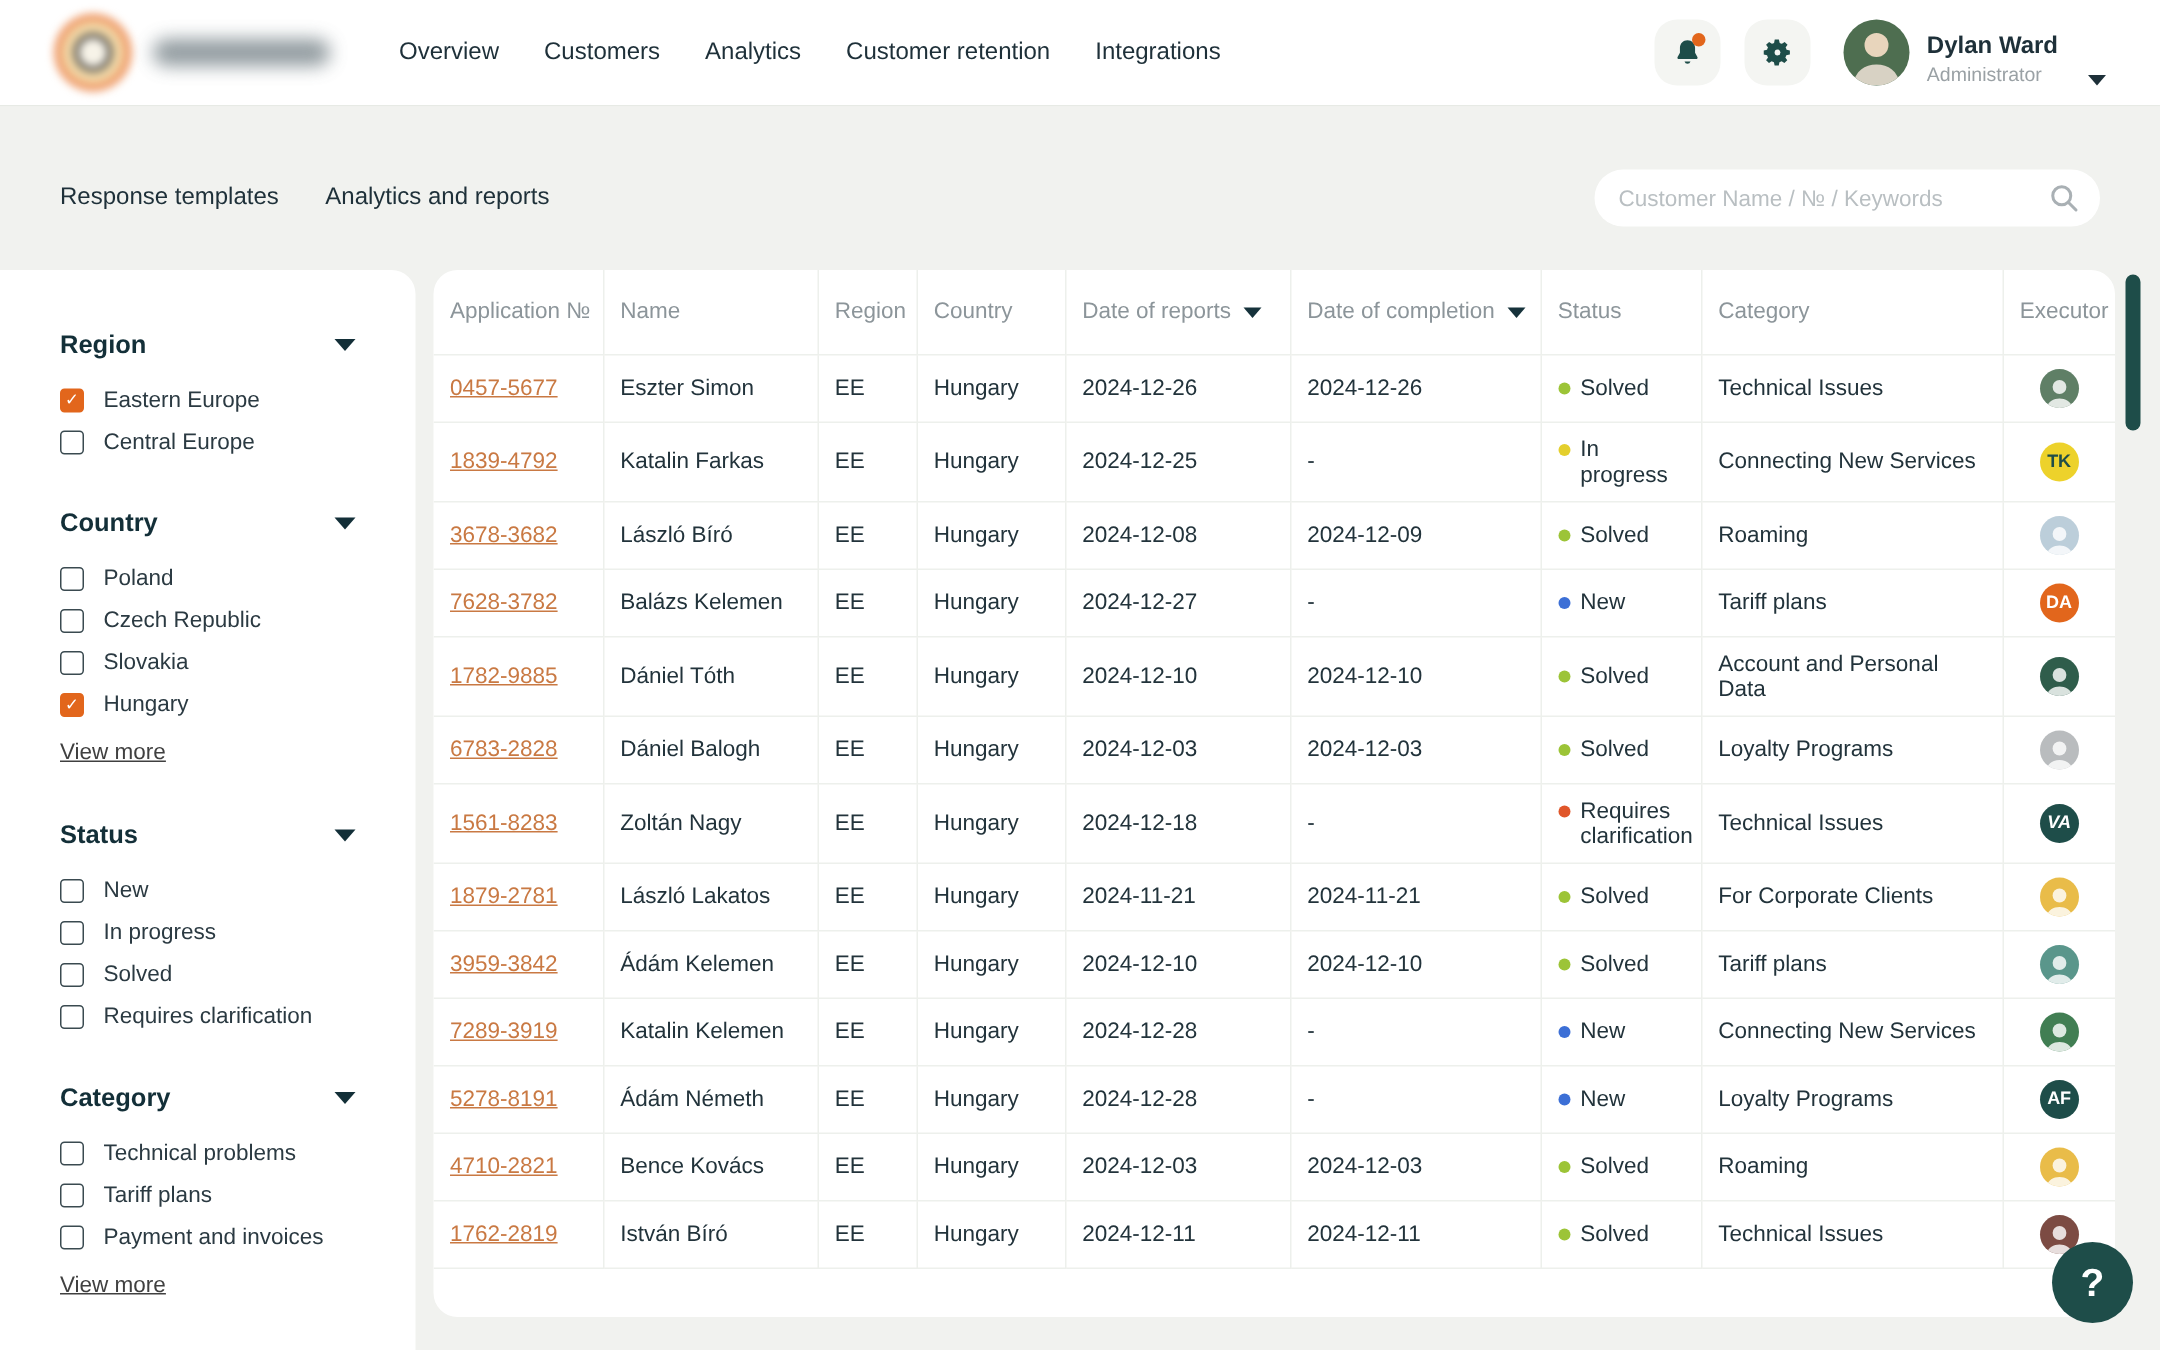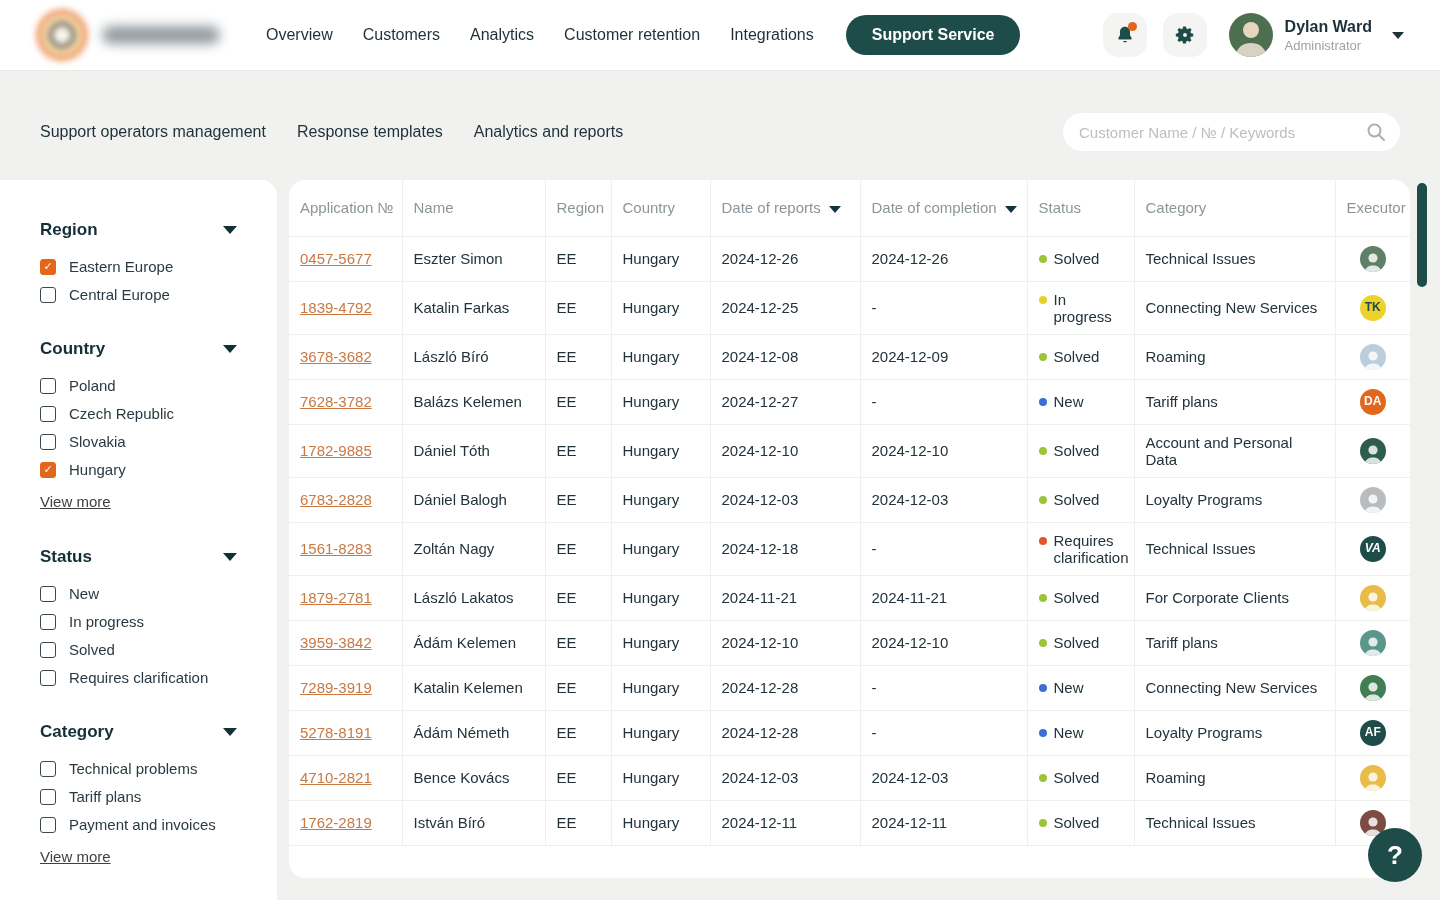--- a/index.html
+++ b/index.html
@@ -30,21 +30,21 @@
   .support-btn {
     margin-left:32px;
     background:#1E4D49; color:#fff; font-size:16px; font-weight:700;
     border:none; border-radius:20px; padding:11px 26px; cursor:pointer; white-space:nowrap;
   }
   .top-icons { margin-left:auto; display:flex; align-items:center; gap:16px; }
   .icon-sq {
     width:44px; height:44px; border-radius:15px; background:#F4F5F2;
     display:flex; align-items:center; justify-content:center; cursor:pointer; position:relative;
   }
-  .user { display:flex; align-items:center; gap:12px; margin-left:6px; cursor:pointer; }
+  .user { display:flex; align-items:flex-end; gap:12px; margin-left:6px; cursor:pointer; }
   .user-avatar {
     width:44px; height:44px; border-radius:50%; background:#4E6E50; overflow:hidden; position:relative;
   }
   .user-meta .u-name { font-size:16px; font-weight:700; color:#1E3039; }
   .user-meta .u-role { font-size:13px; color:#9AA1A5; margin-top:2px; }
   .chev { width:0; height:0; border-left:6px solid transparent; border-right:6px solid transparent; border-top:7px solid #1E3039; margin-left:8px; }
   
   .subnav { position:absolute; left:40px; top:113px; display:flex; align-items:center; gap:31px; }
   .tab { font-size:16px; color:#1E3039; cursor:pointer; white-space:nowrap; padding:10px 0; }
   .tab.active {
@@ -124,21 +124,20 @@
     <div class="logo-mark"></div>
     <div class="logo-text"></div>
   </div>
   <nav class="mainnav" id="mainnav">
       <span class="nav-item">Overview</span>
       <span class="nav-item">Customers</span>
       <span class="nav-item">Analytics</span>
       <span class="nav-item">Customer retention</span>
       <span class="nav-item">Integrations</span>
     </nav>
-  <button class="support-btn">Support Service</button>
   <div class="top-icons">
     <div class="icon-sq">
       <svg width="22" height="22" viewBox="0 0 24 24">
         <path d="M12 3c-3.2 0-5.5 2.4-5.5 5.6v3.6L4.8 15.2c-.4.7.1 1.6.9 1.6h12.6c.8 0 1.3-.9.9-1.6l-1.7-3V8.6C17.5 5.4 15.2 3 12 3z" fill="#1E4D49"></path>
         <path d="M9.8 18.6a2.3 2.3 0 0 0 4.4 0z" fill="#1E4D49"></path>
       </svg>
       <span class="bell-dot"></span>
     </div>
     <div class="icon-sq">
       <svg width="22" height="22" viewBox="0 0 24 24">
@@ -156,21 +155,20 @@
       <div class="user-meta">
         <div class="u-name">Dylan Ward</div>
         <div class="u-role">Administrator</div>
       </div>
       <span class="chev"></span>
     </div>
   </div>
 </header>
 
 <nav class="subnav" id="subnav">
-    <span class="tab">Support operators management</span>
     <span class="tab">Response templates</span>
     <span class="tab">Analytics and reports</span>
   </nav>
 
 <div class="searchbox">
   <input type="text" placeholder="Customer Name / № / Keywords" style="">
   <svg width="20" height="20" viewBox="0 0 20 20">
     <circle cx="8.5" cy="8.5" r="6" fill="none" stroke="#A9B0B4" stroke-width="2"></circle>
     <line x1="13" y1="13" x2="18" y2="18" stroke="#A9B0B4" stroke-width="2" stroke-linecap="round"></line>
   </svg>

